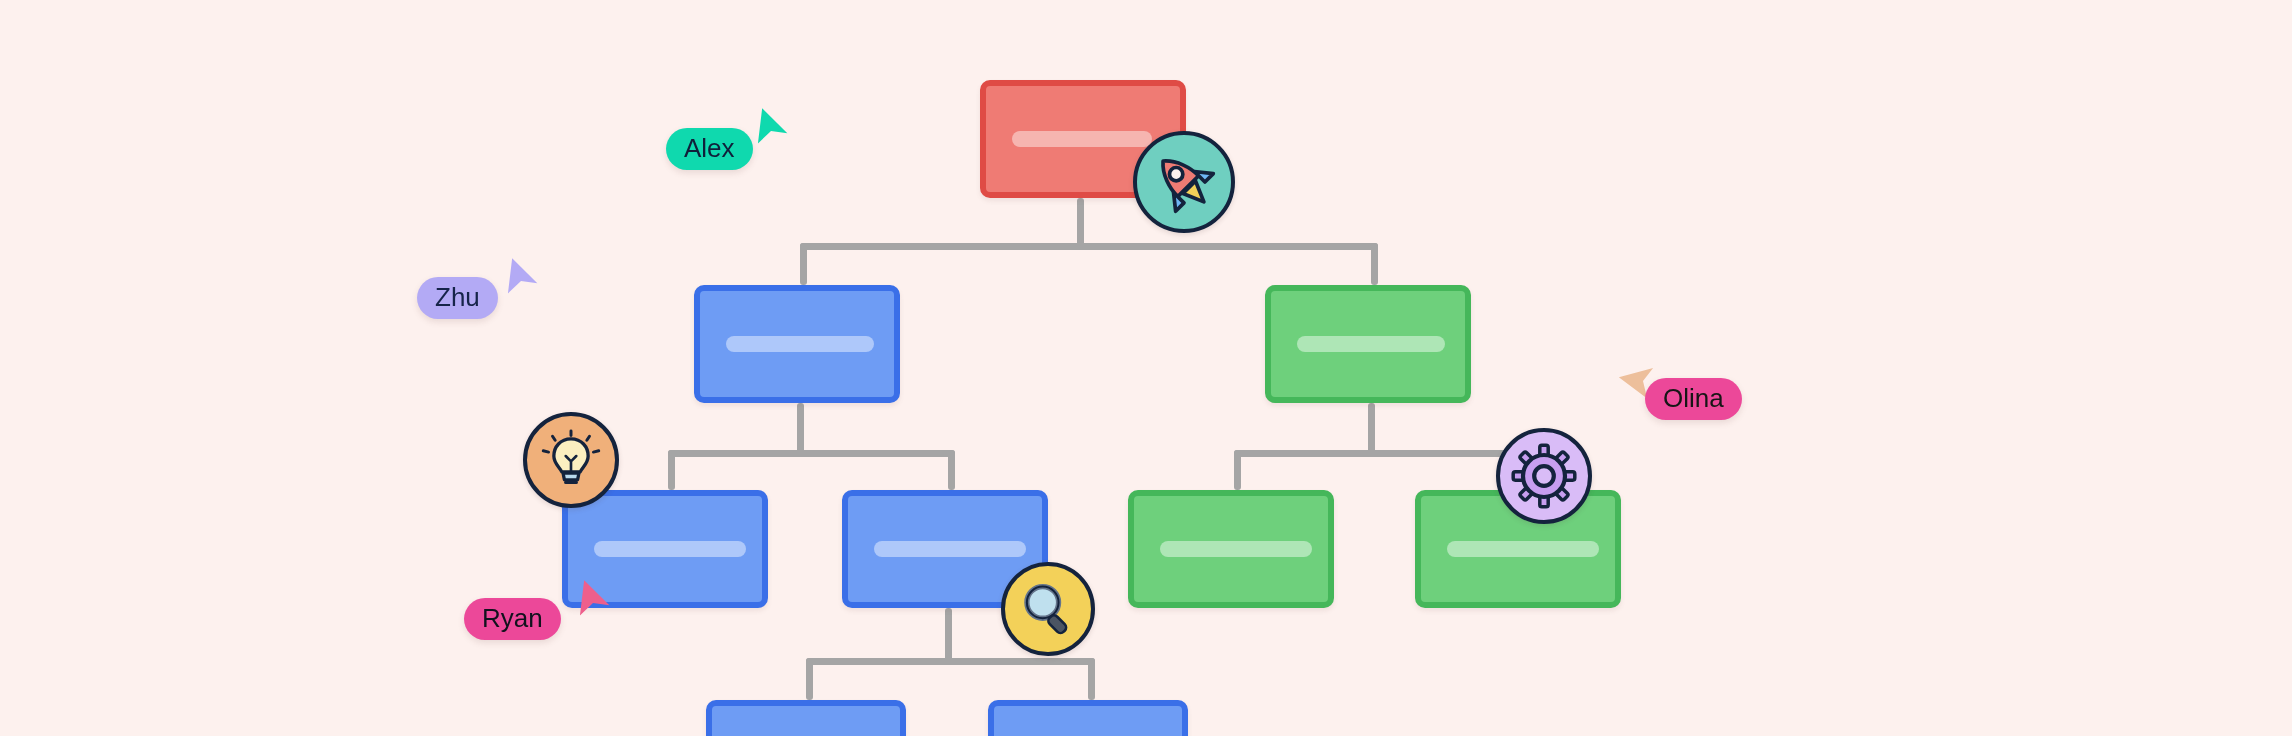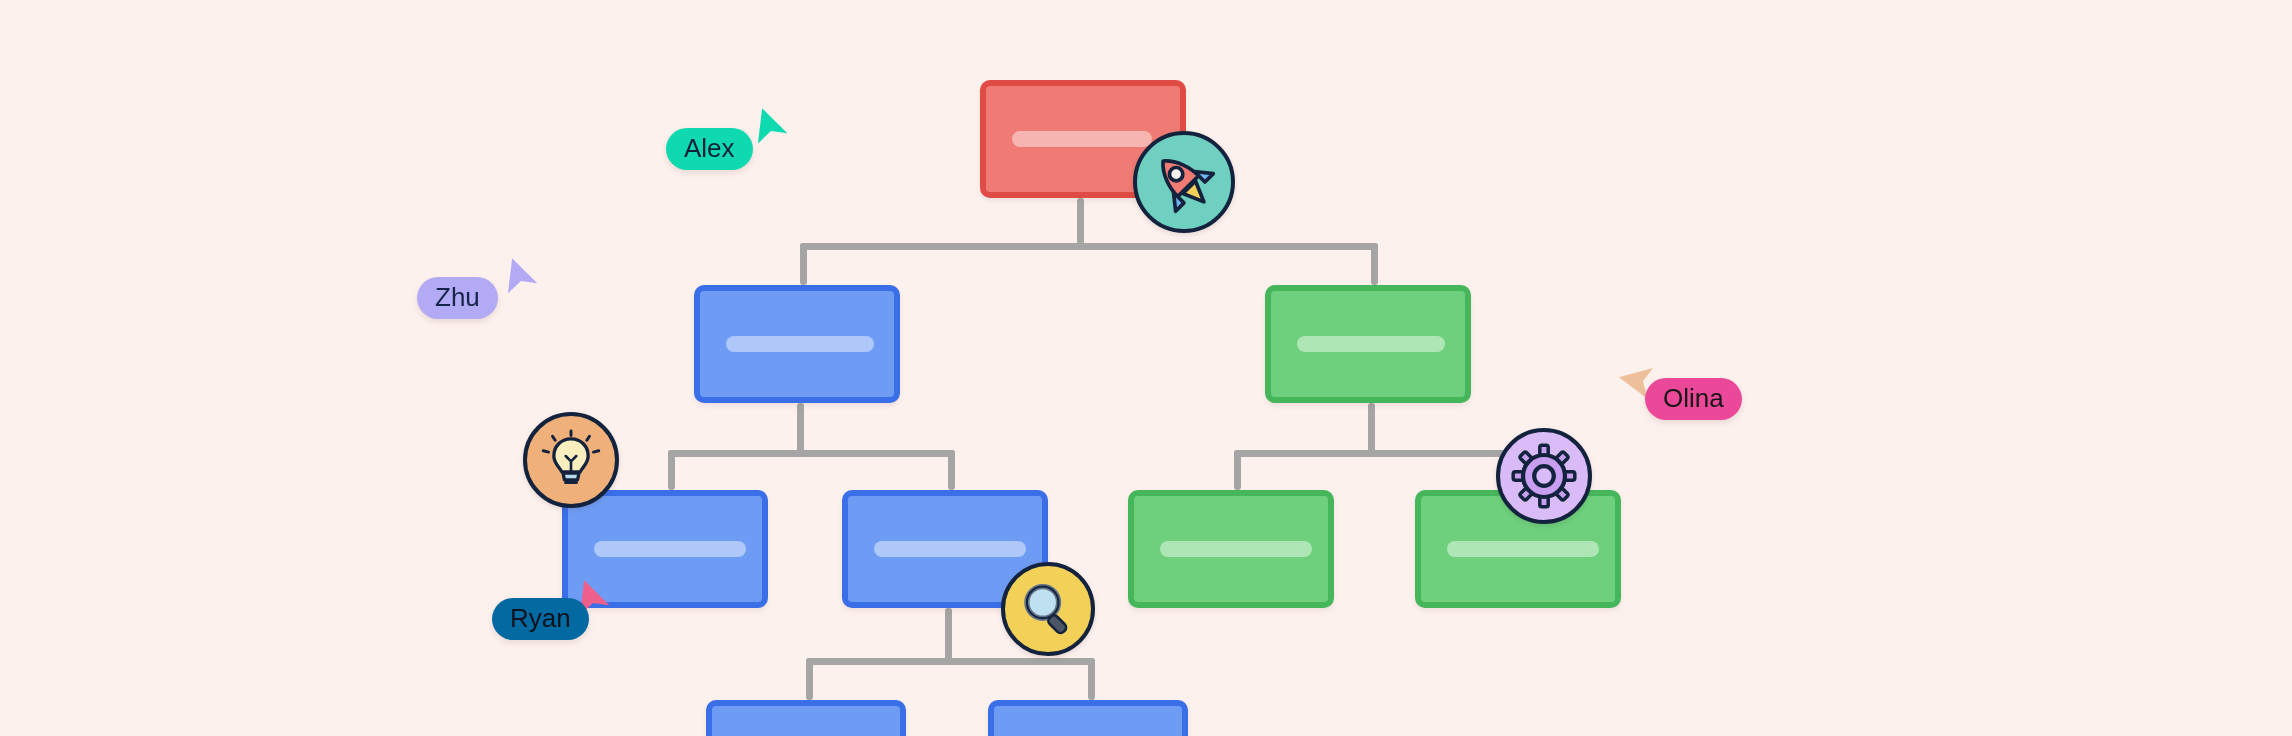--- a/index.html
+++ b/index.html
@@ -200,17 +200,17 @@
     </svg>
         </div>
         <div class="cursor-label" style="left: 1645px; top: 378px; background: #ec4899; color: rgb(22, 22, 22);">Olina</div>
       </div>
       <div class="cursor-group" style="left: 0px; top: 0px;">
         <div class="cursor-arrow" style="left: 570px; top: 580px;">
           <svg width="46" height="46" viewBox="0 0 40 40" style="transform:rotate(20deg);display:block;">
       <path d="M6 4 L34 17 L20 20 L13 34 Z" fill="#ee5f8c"></path>
     </svg>
         </div>
-        <div class="cursor-label" style="left: 492px; top: 598px; background: #0369a1; color: rgb(17, 18, 29);">Ryan</div>
+        <div class="cursor-label" style="left: 464px; top: 598px; background: #ec4899; color: rgb(17, 18, 29);">Ryan</div>
       </div>
     </div>
 
 </div>
 
 </body></html>

